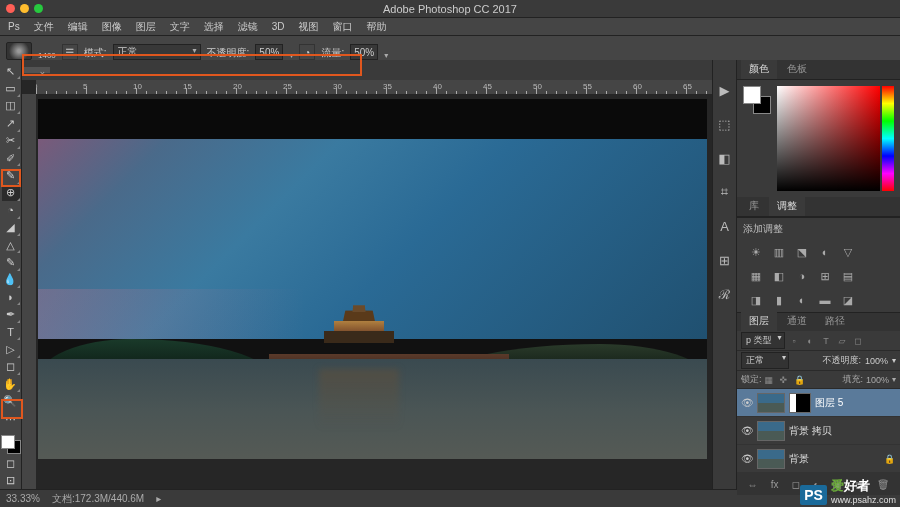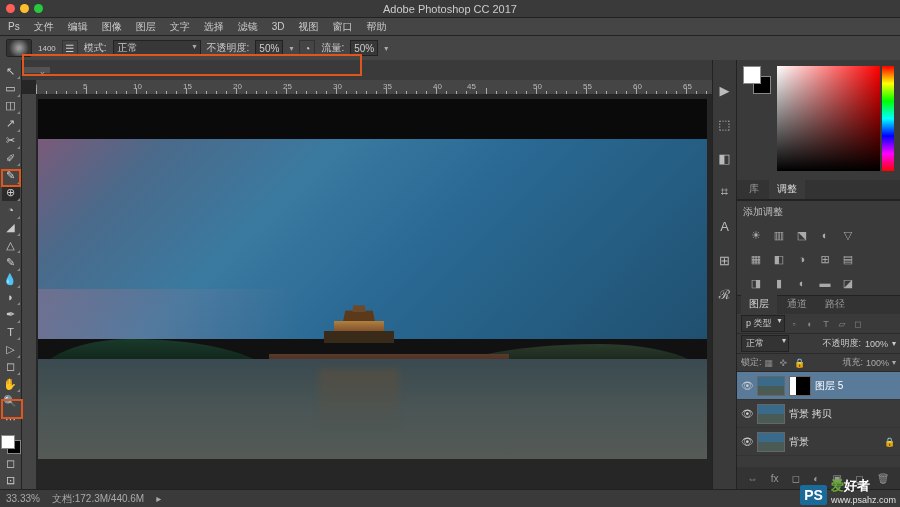--- a/index.html
+++ b/index.html
@@ -4,21 +4,21 @@
 <style>
 *{margin:0;padding:0;box-sizing:border-box;font-family:"Microsoft YaHei",Arial,sans-serif;user-select:none}
 body{width:900px;height:507px;overflow:hidden;background:#535353;color:#ccc;font-size:10px;position:relative}
 .titlebar{height:18px;background:#3a3a3a;display:flex;align-items:center;position:relative;border-bottom:1px solid #222}
 .traffic{display:flex;gap:5px;margin-left:6px}
 .dot{width:9px;height:9px;border-radius:50%}
 .red{background:#ff5f56}.yel{background:#ffbd2e}.grn{background:#27c93f}
 .titlebar .title{position:absolute;left:0;right:0;text-align:center;color:#ccc;font-size:11px}
 .menubar{height:18px;background:#454545;display:flex;align-items:center;padding-left:8px;gap:14px;border-bottom:1px solid #222}
 .menubar span{color:#ccc;font-size:10px;cursor:default}
-.optbar{height:24px;background:#454545;display:flex;align-items:center;padding:0 6px;gap:6px;font-size:10px;position:relative}
+.optbar{height:24px;background:#454545;display:flex;align-items:flex-end;padding:0 6px;gap:6px;font-size:10px;position:relative}
 .brush-swatch{width:26px;height:18px;background:radial-gradient(circle,#999 10%,#333 70%);border:1px solid #222;border-radius:2px}
 .brush-num{font-size:8px;color:#ccc}
 .opt-ico{width:16px;height:16px;display:flex;align-items:center;justify-content:center;color:#ccc;border:1px solid #333;font-size:10px}
 .opt-sel{background:#383838;border:1px solid #222;padding:1px 16px 1px 4px;position:relative;height:16px;display:flex;align-items:center;font-size:10px}
 .opt-sel::after{content:"▾";position:absolute;right:3px;top:1px;font-size:8px;color:#aaa}
 .opt-num{background:#383838;border:1px solid #222;padding:1px 3px;height:16px;display:flex;align-items:center}
 .hl{position:absolute;border:2px solid #e0571e;pointer-events:none;z-index:50}
 .opt-hl{top:54px;left:22px;width:340px;height:22px}
 .tool-hl{top:169px;left:1px;width:20px;height:18px}
 .fgbg-hl{top:399px;left:1px;width:22px;height:20px}
@@ -292,21 +292,21 @@
         <div class="tick" style="left: 360px;"></div>
         <div class="tick" style="left: 370px;"></div>
         <div class="tick" style="left: 380px;"></div>
         <div class="tick" style="left: 390px;"></div>
         <div class="num" style="left: 397px;">40</div>
         <div class="tick" style="left: 400px; height: 6px;"></div>
         <div class="tick" style="left: 410px;"></div>
         <div class="tick" style="left: 420px;"></div>
         <div class="tick" style="left: 430px;"></div>
         <div class="tick" style="left: 440px;"></div>
-        <div class="num" style="left: 431px;">45</div>
+        <div class="num" style="left: 447px;">45</div>
         <div class="tick" style="left: 450px; height: 6px;"></div>
         <div class="tick" style="left: 460px;"></div>
         <div class="tick" style="left: 470px;"></div>
         <div class="tick" style="left: 480px;"></div>
         <div class="tick" style="left: 490px;"></div>
         <div class="num" style="left: 497px;">50</div>
         <div class="tick" style="left: 500px; height: 6px;"></div>
         <div class="tick" style="left: 510px;"></div>
         <div class="tick" style="left: 520px;"></div>
         <div class="tick" style="left: 530px;"></div>
@@ -354,20 +354,24 @@
     <div class="np-ico">▶</div>
     <div class="np-ico">⬚</div>
     <div class="np-ico">◧</div>
     <div class="np-ico">⌗</div>
     <div class="np-ico">A</div>
     <div class="np-ico">⊞</div>
     <div class="np-ico">ℛ</div>
   </div>
 
   <div class="rightpanel">
+    <div class="panel-tabs">
+      <div class="ptab active">颜色</div>
+      <div class="ptab">色板</div>
+    </div>
     <div class="color-panel">
       <div class="fg-bg-sw">
         <div class="fg"></div>
           <div class="bg"></div>
       </div>
       <div class="picker">
         <div class="grad-box"></div>
         <div class="hue"></div>
       </div>
     </div>

